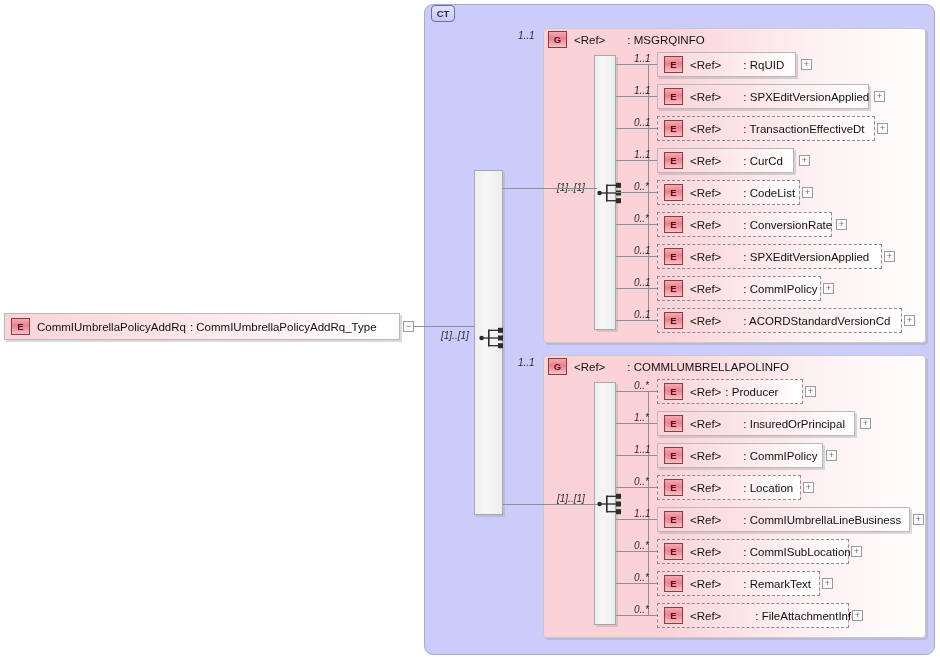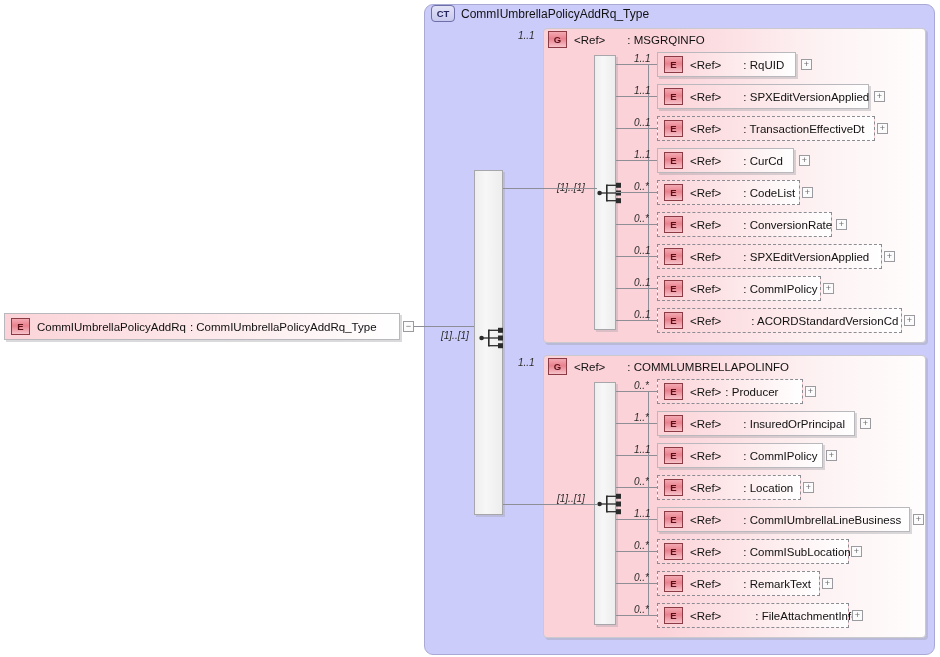--- a/index.html
+++ b/index.html
@@ -82,21 +82,20 @@
     white-space:nowrap;
   }
 </style>
 </head>
 <body>
 
 <div class="ctbox" style="left:424px;top:4px;width:511px;height:651px;"></div>
 
 <div class="ctlabel" style="left:431px;top:5px;align-items:center;">
   <span class="ctbadge">CT</span>
-  <span class="cttitle">CommIUmbrellaPolicyAddRq_Type</span>
 </div>
 
 <div class="node" style="left:4px;top:313px;width:396px;height:27px;">
   <span class="badge">E</span>
   <span class="ref">CommIUmbrellaPolicyAddRq</span>
   <span class="nm">: CommIUmbrellaPolicyAddRq_Type</span>
 </div>
 <div class="tog" style="left:403px;top:321px;">−</div>
 
 <div class="ln lnh" style="left:414px;top:326px;width:62px;"></div>
@@ -214,21 +213,21 @@
   <span class="ref">&lt;Ref&gt;</span>
   <span class="nm" style="margin-left:22px;">: CommIPolicy</span>
 </div>
 <div class="tog" style="left:823px;top:283px;">+</div>
 <div class="ln lnh" style="left:616px;top:288px;width:41px;"></div>
 <div class="card" style="left:634px;top:277px;">0..1</div>
 
 <div class="node optional" style="left:657px;top:308px;width:245px;height:25px;">
   <span class="badge">E</span>
   <span class="ref">&lt;Ref&gt;</span>
-  <span class="nm" style="margin-left:30px;">: ACORDStandardVersionCd</span>
+  <span class="nm" style="margin-left:22px;">: ACORDStandardVersionCd</span>
 </div>
 <div class="tog" style="left:904px;top:315px;">+</div>
 <div class="ln lnh" style="left:616px;top:320px;width:41px;"></div>
 <div class="card" style="left:634px;top:309px;">0..1</div>
 
 <div class="grpbox" style="left:543px;top:355px;width:383px;height:283px;"></div>
 
 <div class="card" style="left:518px;top:357px;">1..1</div>
 
 <div class="grphdr" style="left:548px;top:358px;">

